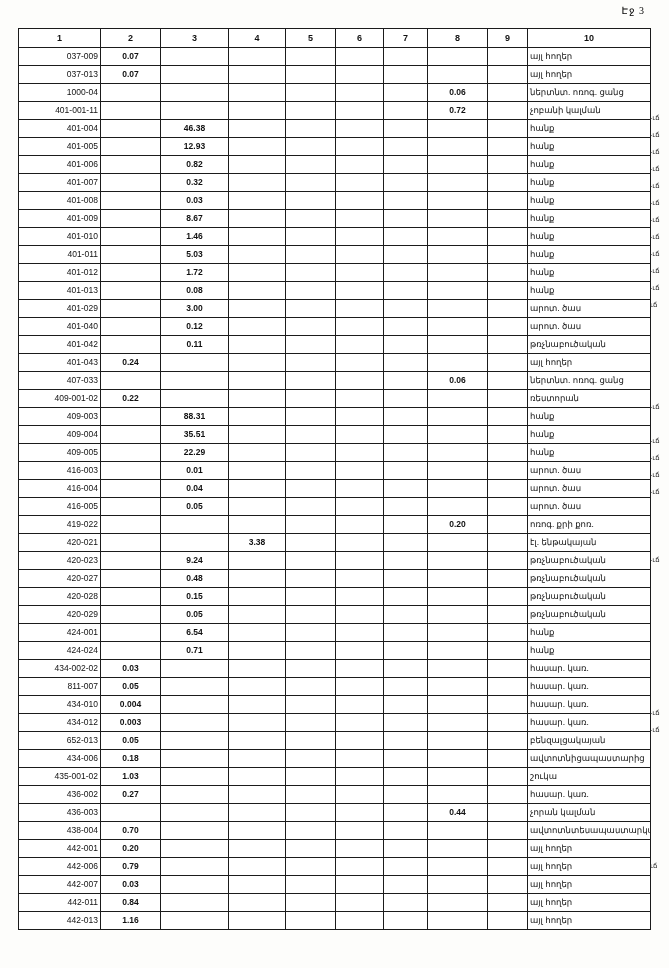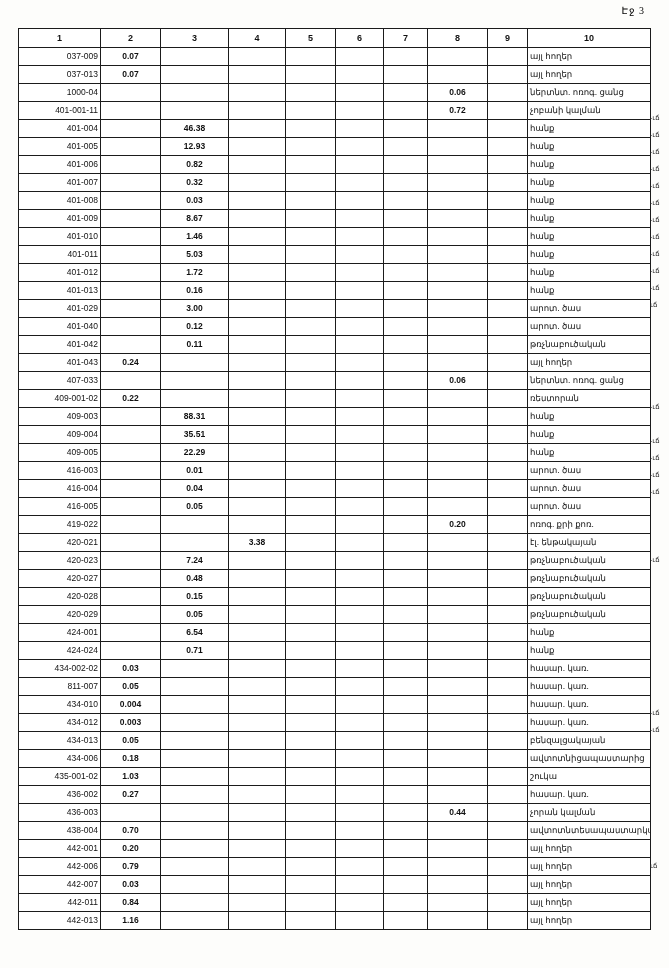--- a/index.html
+++ b/index.html
@@ -277,21 +277,21 @@
             <td class="c-num"></td>
             <td class="c-num"></td>
             <td class="c-num"></td>
             <td class="c-num"></td>
             <td class="c-num"></td>
             <td class="c-name">հանք</td>
           </tr>
           <tr>
             <td class="c-code">401-013</td>
             <td class="c-num"></td>
-            <td class="c-num">0.16</td>
+            <td class="c-num">0.08</td>
             <td class="c-num"></td>
             <td class="c-num"></td>
             <td class="c-num"></td>
             <td class="c-num"></td>
             <td class="c-num"></td>
             <td class="c-num"></td>
             <td class="c-name">հանք</td>
           </tr>
           <tr>
             <td class="c-code">401-029</td>
@@ -457,21 +457,21 @@
             <td class="c-num"></td>
             <td class="c-num"></td>
             <td class="c-num"></td>
             <td class="c-num"></td>
             <td class="c-num"></td>
             <td class="c-name">էլ. ենթակայան</td>
           </tr>
           <tr>
             <td class="c-code">420-023</td>
             <td class="c-num"></td>
-            <td class="c-num">7.24</td>
+            <td class="c-num">9.24</td>
             <td class="c-num"></td>
             <td class="c-num"></td>
             <td class="c-num"></td>
             <td class="c-num"></td>
             <td class="c-num"></td>
             <td class="c-num"></td>
             <td class="c-name">թռչնաբուծական</td>
           </tr>
           <tr>
             <td class="c-code">420-027</td>
@@ -575,21 +575,21 @@
             <td class="c-num"></td>
             <td class="c-num"></td>
             <td class="c-num"></td>
             <td class="c-num"></td>
             <td class="c-num"></td>
             <td class="c-num"></td>
             <td class="c-num"></td>
             <td class="c-name">հասար. կառ.</td>
           </tr>
           <tr>
-            <td class="c-code">434-013</td>
+            <td class="c-code">652-013</td>
             <td class="c-num">0.05</td>
             <td class="c-num"></td>
             <td class="c-num"></td>
             <td class="c-num"></td>
             <td class="c-num"></td>
             <td class="c-num"></td>
             <td class="c-num"></td>
             <td class="c-num"></td>
             <td class="c-name">բենզալցակայան</td>
           </tr>

